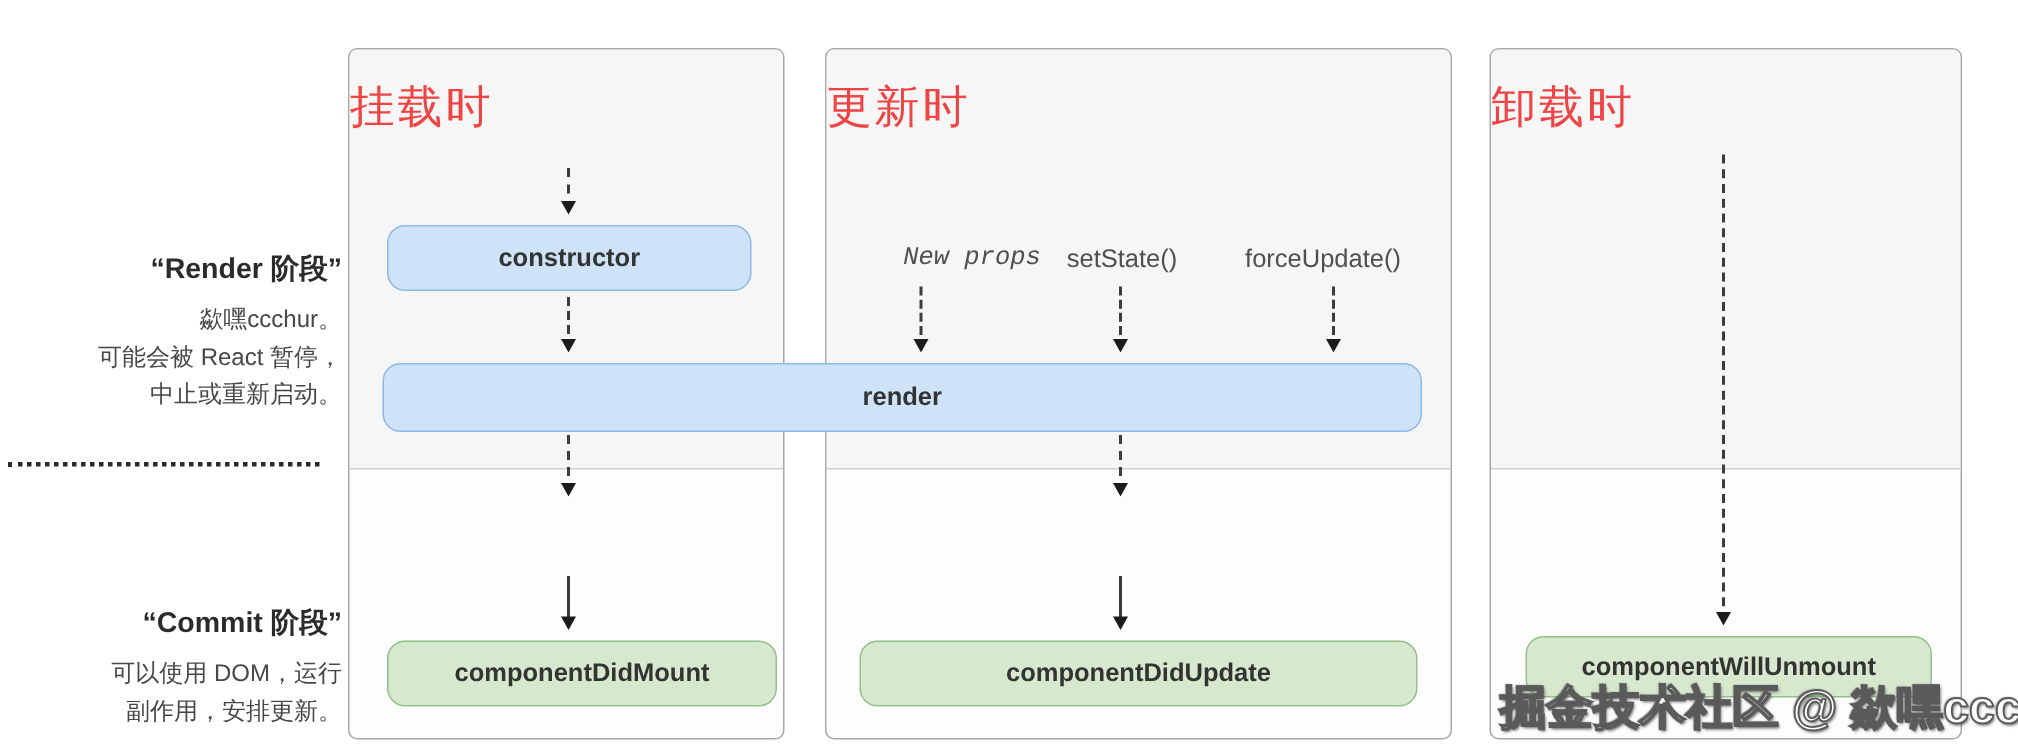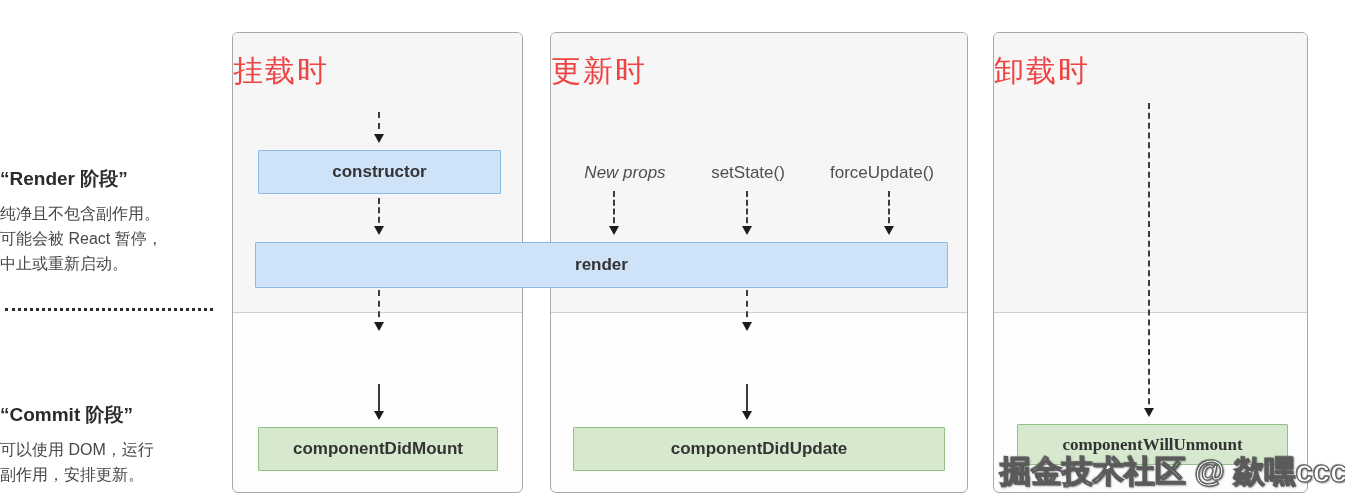--- a/index.html
+++ b/index.html
@@ -1,37 +1,37 @@
 <!DOCTYPE html>
 <html><head>
 <meta charset="utf-8">
 <style>
   * { margin:0; padding:0; box-sizing:border-box; }
   html,body { width:1345px; height:500px; background:#ffffff; overflow:hidden;
     font-family:"Liberation Sans", sans-serif; }
   #stage { position:absolute; top:0; left:0; width:1345px; height:500px; background:#fff; }
 
   
-  .side-block { position:absolute; left:0; width:228px; text-align:left; color:#2e2e2e; }
+  .side-block { position:absolute; left:0; width:228px; text-align:right; color:#2e2e2e; }
   .phase-title { font-size:19px; font-weight:600; color:#2b2b2b; }
   .phase-line { font-size:16px; color:#474747; line-height:25px; }
   .dotted-divider { position:absolute; top:308px; left:5px; width:208px; height:0;
     border-top:3px dotted #2a2a2a; }
 
   
   .card { position:absolute; top:32px; height:461px; border:1px solid #a8a8a8;
     border-radius:6px; background:#fdfdfd; overflow:hidden; }
   .card-top { position:absolute; top:0; left:0; right:0; height:280px;
     background:#f6f6f7; border-bottom:1px solid #cfcfcf; }
   .card-title { position:absolute; top:18px; left:0; right:0; text-align:left;
     font-size:30px; color:#ef4444; letter-spacing:2px; }
 
   
   .fbox { position:absolute; display:flex; align-items:center; justify-content:center;
-    font-size:17px; font-weight:bold; color:#333; border-radius:1px; z-index:5; }
+    font-size:17px; font-weight:bold; color:#333; border-radius:12px; z-index:5; }
   .blue   { background:#cfe3f8; border:1px solid #8db9e8; }
   .yellow { background:#fbf1c7; border:1px solid #e8d88f; font-weight:normal;
             font-style:italic; color:#6b6b5f; }
   .green  { background:#d6e8cd; border:1px solid #92c089; }
 
   
   .trigger { position:absolute; top:163px; font-size:17px; color:#4f4f4f;
     text-align:center; transform:translateX(-50%); white-space:nowrap; z-index:4; }
   .trigger.italic { font-style:italic; }
 
@@ -48,21 +48,21 @@
     -webkit-text-stroke:1.2px #5a5a5a;
     text-shadow:1px 1px 2px rgba(60,60,60,.8), -1px -1px 1px rgba(60,60,60,.6); }
 </style>
 </head>
 <body>
 
 <div id="stage">
 
   <div class="side-block" style="top:166px;">
     <div class="phase-title">“Render 阶段”</div>
-    <div class="phase-line" style="margin-top:9px;">纯净且不包含副作用。</div>
+    <div class="phase-line" style="margin-top:9px;">歘嘿ccchur。</div>
     <div class="phase-line">可能会被 React 暂停，</div>
     <div class="phase-line">中止或重新启动。</div>
   </div>
 
   <div class="dotted-divider"></div>
 
   <div class="side-block" style="top:362px;margin-top:40px;">
     <div class="phase-title">“Commit 阶段”</div>
     <div class="phase-line" style="margin-top:9px;">可以使用 DOM，运行</div>
     <div class="phase-line">副作用，安排更新。</div>
@@ -76,21 +76,21 @@
   <div class="card" style="left:550px; width:418px;">
     <div class="card-top"></div>
     <div class="card-title">更新时</div>
   </div>
 
   <div class="card" style="left:993px; width:315px;">
     <div class="card-top"></div>
     <div class="card-title">卸载时</div>
   </div>
 
-  <div class="trigger italic" style="left:625px;">New props</div>
+  <div class="trigger italic" style="left:648px;font-family:Liberation Mono, monospace;">New props</div>
   <div class="trigger" style="left:748px;">setState()</div>
   <div class="trigger" style="left:882px;">forceUpdate()</div>
 
   <div class="arrow dashed" style="left:378px; top:112px; height:28px;"></div>
   <div class="arrow dashed" style="left:378px; top:198px; height:34px;"></div>
 
   <div class="arrow dashed" style="left:613px; top:191px; height:41px;"></div>
   <div class="arrow dashed" style="left:746px; top:191px; height:41px;"></div>
   <div class="arrow dashed" style="left:888px; top:191px; height:41px;"></div>
 
@@ -100,21 +100,21 @@
   <div class="arrow solid" style="left:378px; top:384px; height:33px;"></div>
   <div class="arrow solid" style="left:746px; top:384px; height:33px;"></div>
 
   <div class="arrow dashed" style="left:1148px; top:103px; height:311px;"></div>
 
   <div class="fbox blue" style="left:258px; top:150px; width:243px; height:44px;">constructor</div>
 
   <div class="fbox blue" style="left:255px; top:242px; width:693px; height:46px;">render</div>
 
 
-  <div class="fbox green" style="left:258px; top:427px; width:240px; height:44px;">componentDidMount</div>
+  <div class="fbox green" style="left:258px; top:427px; width:260px; height:44px;">componentDidMount</div>
 
   <div class="fbox green" style="left:573px; top:427px; width:372px; height:44px;">componentDidUpdate</div>
 
-  <div class="fbox green" style="left:1017px; top:424px; width:271px; height:41px;font-family:Liberation Serif, serif;">componentWillUnmount</div>
+  <div class="fbox green" style="left:1017px; top:424px; width:271px; height:41px;">componentWillUnmount</div>
 
   <div class="watermark">掘金技术社区 @ 歘嘿ccchur</div>
 
 </div>
 
 </body></html>

